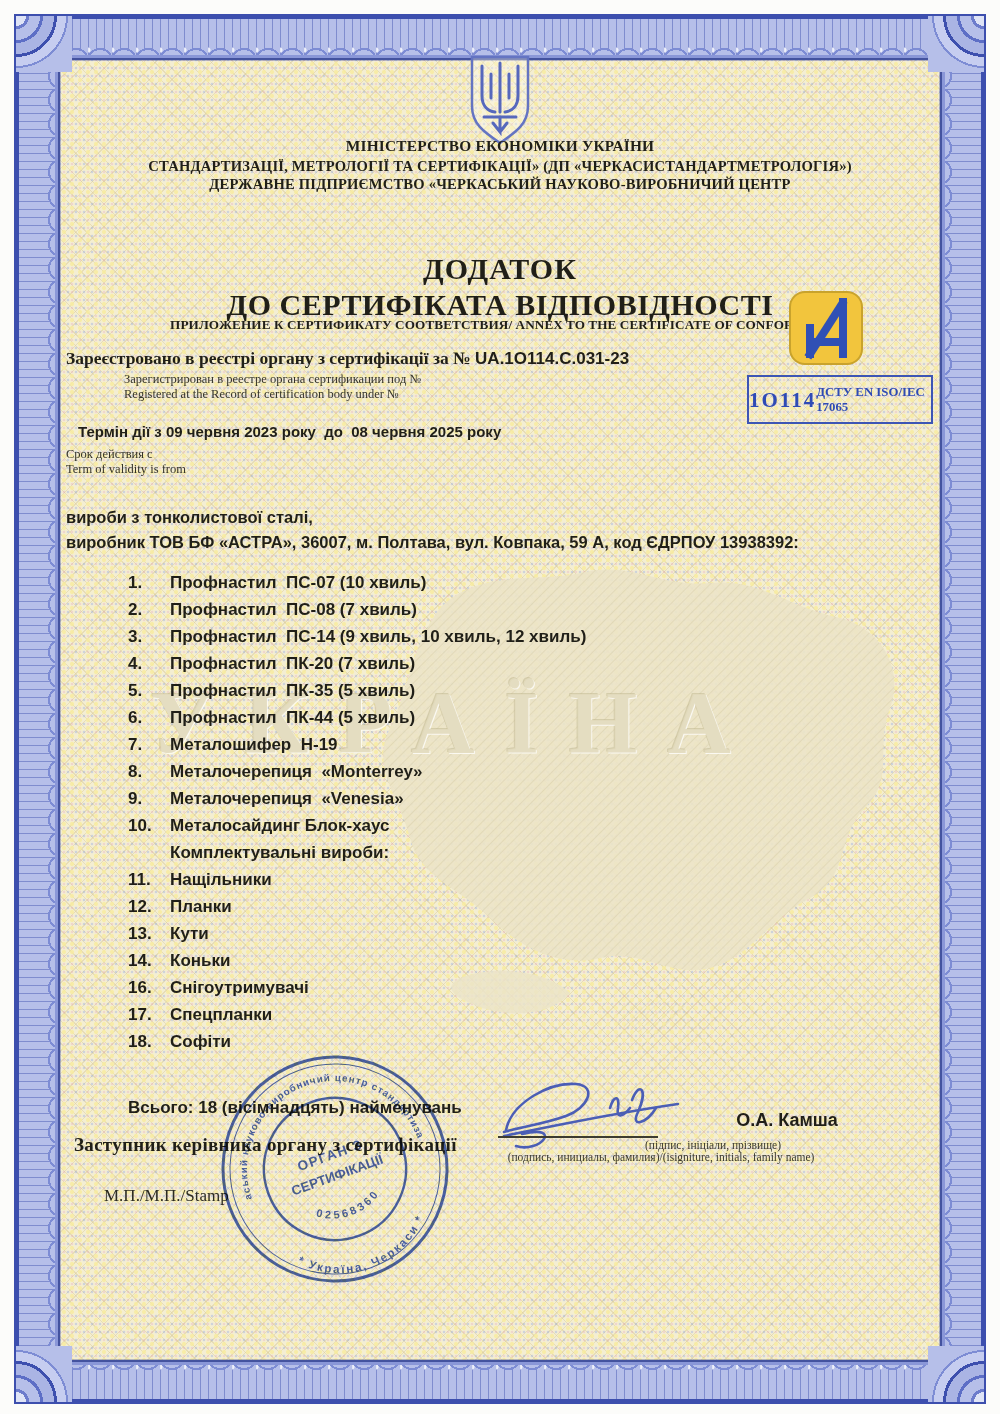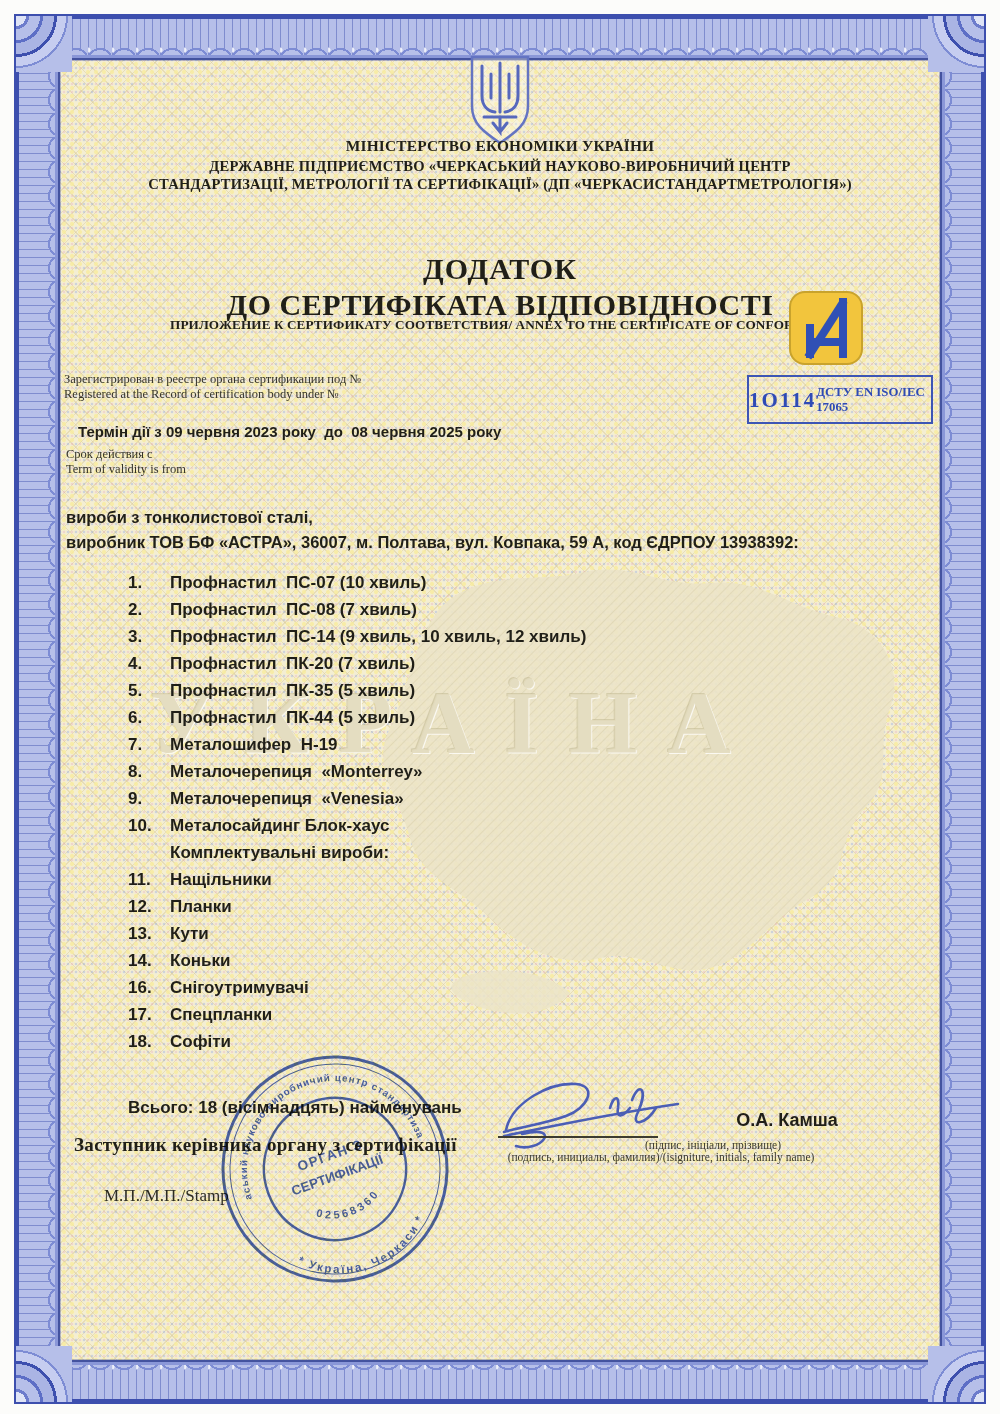--- a/index.html
+++ b/index.html
@@ -61,21 +61,21 @@
   .org-lines{left:60px;right:60px;top:137px;}
   .org-lines div{font-size:14.6px;line-height:18.5px;letter-spacing:.2px;}
   .org-lines div:first-child{font-size:15.4px;margin-bottom:1px;}
 
   .title1{left:0;right:0;top:252px;font-size:30px;letter-spacing:1px;}
   .title2{left:0;right:0;top:288px;font-size:30px;letter-spacing:.5px;}
   .titlesub{left:0;right:0;top:317px;font-size:13.2px;letter-spacing:.1px;}
 
   .reg{left:66px;top:348px;font-size:17.5px;}
   .reg .num{font-family:"Liberation Sans","DejaVu Sans",sans-serif;font-size:17px;}
-  .reg-sub{left:64px;top:372px;}
+  .reg-sub{left:79px;top:372px;padding-left:45px;}
 
   .mark-logo{left:788px;top:290px;}
   .mark-box{left:747px;top:375px;width:182px;height:45px;border:2px solid #3d55b5;
     color:#2f4bb5;display:flex;flex-direction:row;align-items:center;justify-content:center;}
   .mark-box .code{font-size:21px;font-weight:bold;letter-spacing:2px;line-height:22px;}
   .mark-box .std{font-size:12.8px;font-weight:bold;line-height:15px;}
 
   .validity{left:78px;top:423px;font-size:15px;}
   .validity-sub{left:66px;top:447px;}
 
@@ -138,42 +138,47 @@
       <path d="M36,9 V58"></path>
       <path d="M27,20 V44"></path>
       <path d="M45,20 V44"></path>
       <path d="M20,63 H52"></path>
       <path d="M36,63 V78 L29,69 M36,78 L43,69"></path>
     </g>
   </svg>
 
   <div class="abs org-lines ctr serifB">
     <div>МІНІСТЕРСТВО ЕКОНОМІКИ УКРАЇНИ</div>
+    <div>СТАНДАРТИЗАЦІЇ, МЕТРОЛОГІЇ ТА СЕРТИФІКАЦІЇ» (ДП «ЧЕРКАСИСТАНДАРТМЕТРОЛОГІЯ»)</div>
     <div>ДЕРЖАВНЕ ПІДПРИЄМСТВО «ЧЕРКАСЬКИЙ НАУКОВО-ВИРОБНИЧИЙ ЦЕНТР</div>
-    <div>СТАНДАРТИЗАЦІЇ, МЕТРОЛОГІЇ ТА СЕРТИФІКАЦІЇ» (ДП «ЧЕРКАСИСТАНДАРТМЕТРОЛОГІЯ»)</div>
   </div>
 
   <div class="abs title1 ctr serifB">ДОДАТОК</div>
   <div class="abs title2 ctr serifB">ДО СЕРТИФІКАТА ВІДПОВІДНОСТІ</div>
   <div class="abs titlesub ctr serifB">ПРИЛОЖЕНИЕ К СЕРТИФИКАТУ СООТВЕТСТВИЯ/ ANNEX TO THE CERTIFICATE OF CONFORMITY</div>
 
   <svg class="abs mark-logo" width="76" height="76" viewBox="0 0 76 76">
     <rect x="2" y="2" width="72" height="72" rx="15" fill="#f2c53d" stroke="#c9a32c" stroke-width="2"></rect>
     <g fill="none" stroke="#3050b5" stroke-width="8" stroke-linecap="square">
       <path d="M55,12 V64"></path>
       <path d="M54,14 L22,64"></path>
       <path d="M22,38 V64"></path>
       <path d="M22,52 H55"></path>
     </g>
   </svg>
   <div class="abs mark-box serifB">
     <div class="code">1О114</div>
     <div class="std">ДСТУ EN ISO/IEC 17065</div>
   </div>
 
+  <div class="abs reg serifB">
+    <span>Зареєстровано в реєстрі органу з сертифікації за №</span>
+    <span> </span>
+    <span class="num">UA.1О114.С.031-23</span>
+  </div>
   <div class="abs reg-sub">
     <div class="small">Зарегистрирован в реестре органа сертификации под №</div>
     <div class="small">Registered at the Record of certification body under №</div>
   </div>
 
   <div class="abs validity sans pre" style="font-weight:bold;">Термін дії з 09 червня 2023 року  до  08 червня 2025 року</div>
   <div class="abs validity-sub">
     <div class="small">Срок действия с</div>
     <div class="small">Term of validity is from</div>
   </div>

